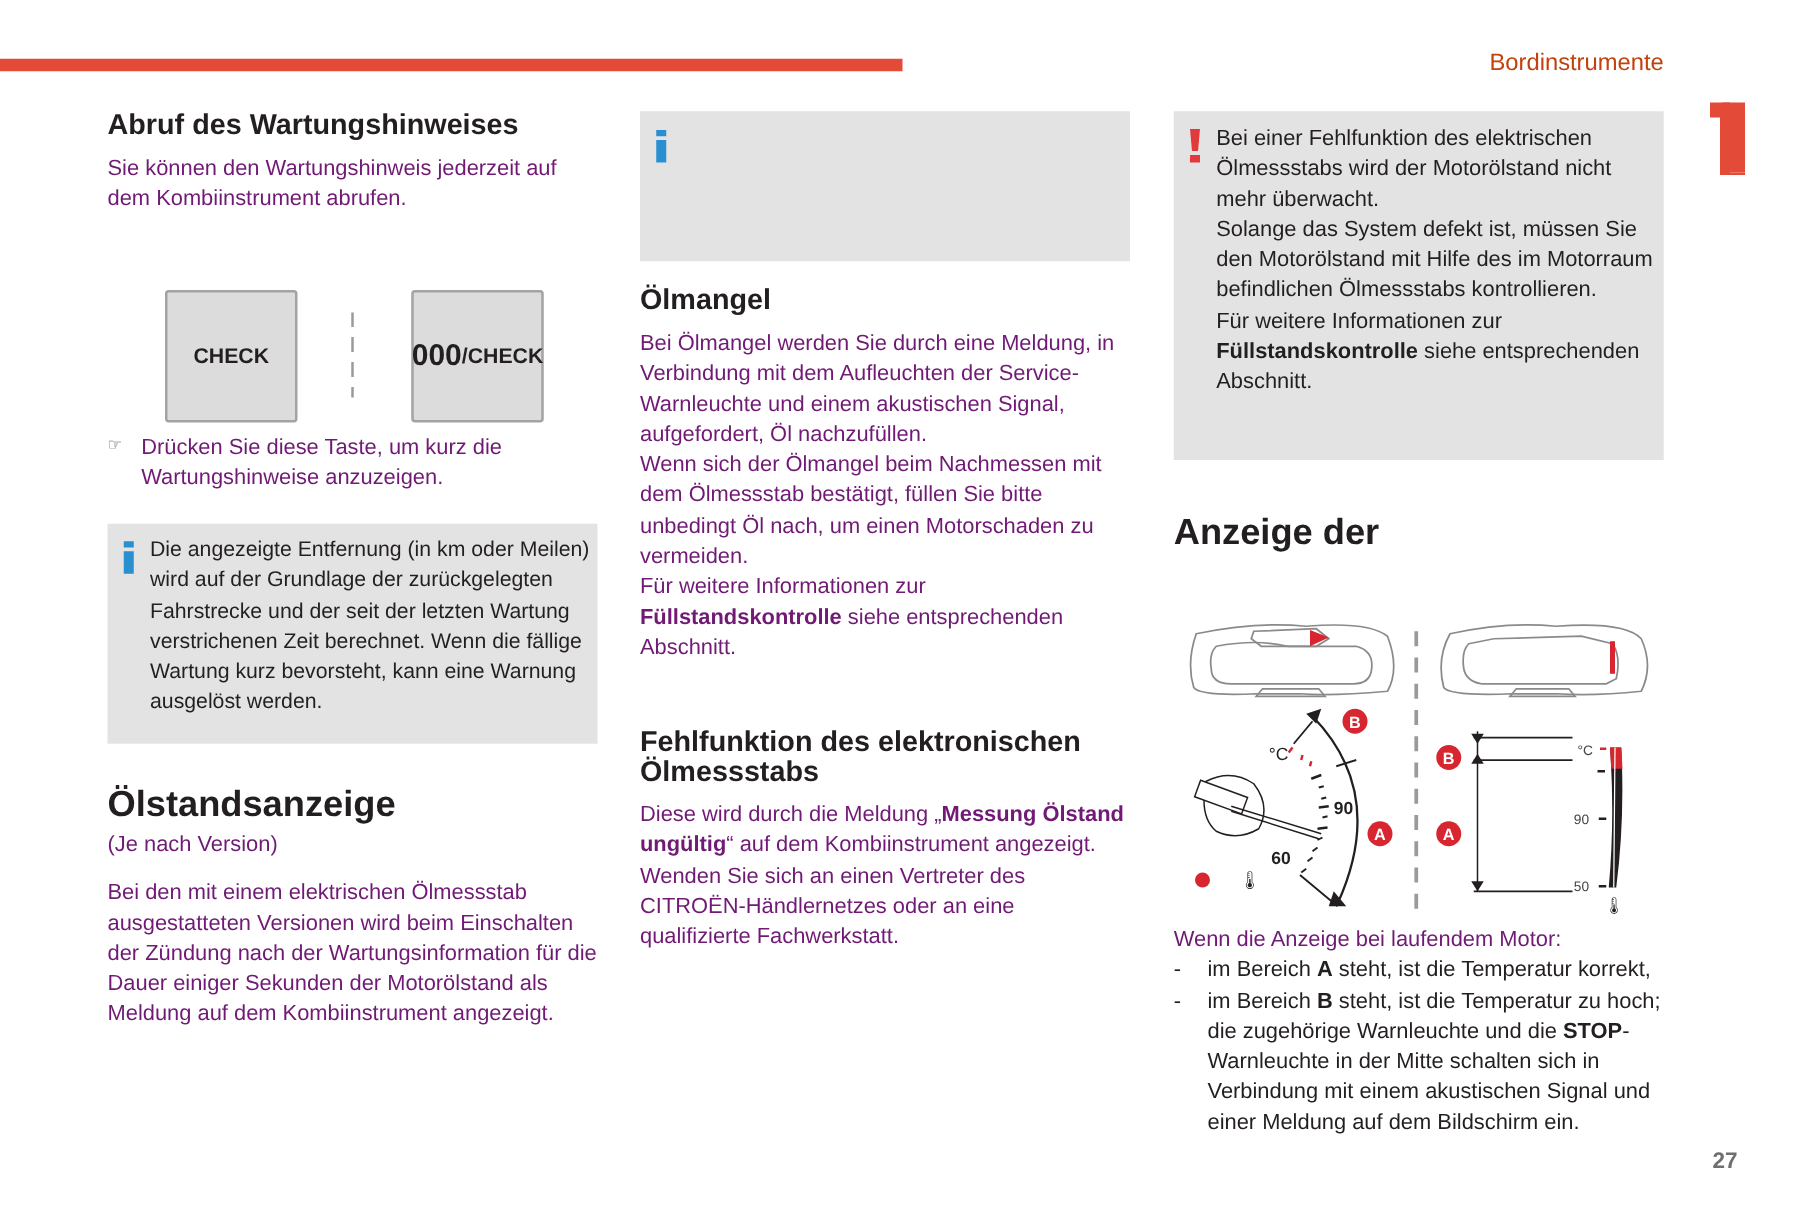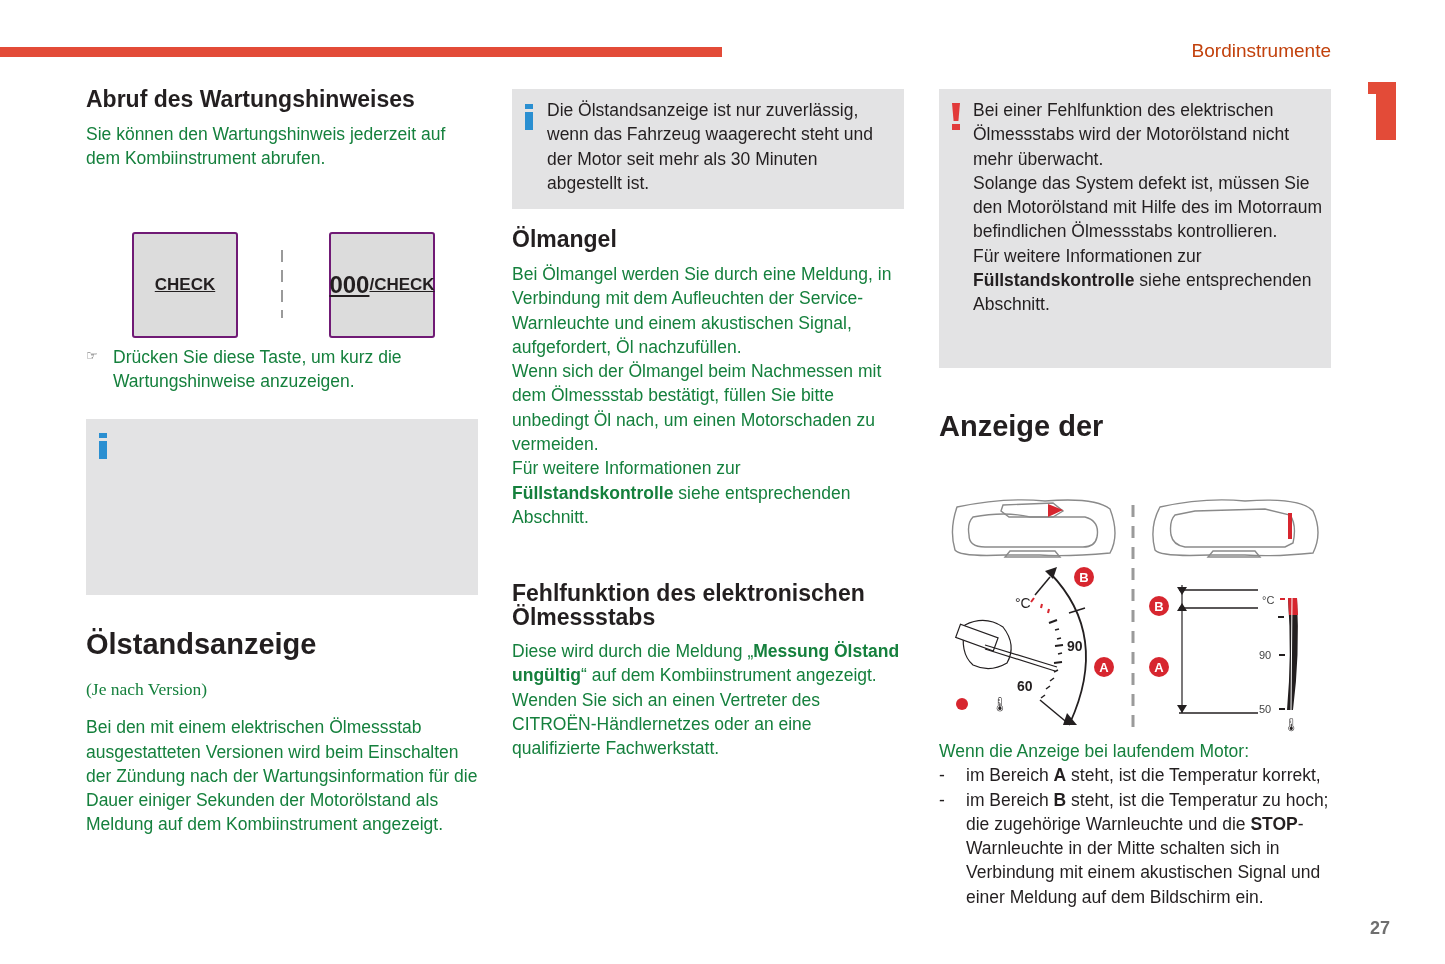--- a/index.html
+++ b/index.html
@@ -7,34 +7,34 @@
          font-family:"Liberation Sans", sans-serif; color:#231f20; }
   .topbar { position:absolute; left:0; top:47px; width:722px; height:10px; background:#e34b38; }
   .header-title { position:absolute; left:1150px; top:40px; width:181px; text-align:right;
                   font-size:19px; color:#c2410c; }
   .chapter-num { position:absolute; left:1368px; top:80px; width:28px; height:60px; }
   .page-num { position:absolute; left:1370px; top:918px; width:36px; font-size:18px; font-weight:bold; color:#6f6f6f; }
   .col { position:absolute; }
   h2 { margin:0; font-weight:bold; color:#231f20; }
   .h-med { font-size:23px; line-height:26px; }
   .h-large { font-size:29px; line-height:29px; }
-  p { margin:0; font-size:17.5px; line-height:24.3px; color:#15803d; }
+  p { margin:0; font-size:17.5px; line-height:24.3px; color:#701a75; }
   .note { position:absolute; background:#e3e3e4; }
   .note .txt { position:absolute; font-size:17.5px; line-height:24.3px; }
   .note .txt.small { font-size:17px; line-height:24.3px; }
   .info-icon { position:absolute; width:8px; height:26px; }
   .info-icon .dot { position:absolute; left:0; top:0; width:8px; height:5px; background:#2a8fd1; }
   .info-icon .bar { position:absolute; left:0; top:8px; width:8px; height:18px; background:#2a8fd1; }
   .warn-icon { position:absolute; width:10px; height:28px; }
   .warn-icon .bar { position:absolute; left:1px; top:0; width:8px; height:18px; background:#e23a3a;
                     clip-path: polygon(0 0,100% 0,80% 100%,20% 100%); }
   .warn-icon .dot { position:absolute; left:1px; top:21px; width:8px; height:6px; background:#e23a3a; }
-  .btn-box { position:absolute; width:102px; height:102px; background:#dcdcdc; border:2px solid #701a75;
+  .btn-box { position:absolute; width:102px; height:102px; background:#dcdcdc; border:2px solid #a3a3a3;
              border-radius:3px; display:flex; align-items:center; justify-content:center;
-             font-weight:bold; font-size:17px; color:#231f20;text-decoration:underline; }
+             font-weight:bold; font-size:17px; color:#231f20; }
   .btn-box .big { font-size:24px; }
   .dash-v { position:absolute; width:2px; background:repeating-linear-gradient(#9a9a9a 0 12px, transparent 12px 20px); }
   .bullet-row { position:absolute; }
   .hand-icon { position:absolute; font-size:13px; color:#555; }
   ul.dash { list-style:none; margin:0; padding:0; }
   ul.dash li { position:relative; padding-left:27px; font-size:17.5px; line-height:24.3px; }
   ul.dash li .d { position:absolute; left:0; top:0; }
   b { font-weight:bold; }
 </style>
 </head>
@@ -64,34 +64,34 @@
 <div class="bullet-row" style="left:86px; top:345px; width:392px;">
   <span class="hand-icon" style="left:0; top:3px;">☞</span>
   <p style="margin-left:27px;">Drücken Sie diese Taste, um kurz die Wartungshinweise anzuzeigen.</p>
 </div>
 
 <div class="note" style="left:86px; top:419px; width:392px; height:176px;">
   <div class="info-icon" style="left:13px; top:14px;">
       <div class="dot"></div>
       <div class="bar"></div>
     </div>
+  <div class="txt small" style="left:34px; top:9px; width:352px;">Die angezeigte Entfernung (in km oder Meilen) wird auf der Grundlage der zurückgelegten Fahrstrecke und der seit der letzten Wartung verstrichenen Zeit berechnet. Wenn die fällige Wartung kurz bevorsteht, kann eine Warnung ausgelöst werden.</div>
 </div>
 
 <div class="col" style="left:86px; top:630px; width:392px;">
   <h2 class="h-large">Ölstandsanzeige</h2>
-  <p style="margin-top:18px;font-family:Liberation Serif, serif;">(Je nach Version)</p>
+  <p style="margin-top:4px;">(Je nach Version)</p>
   <p style="margin-top:14px;">Bei den mit einem elektrischen Ölmessstab ausgestatteten Versionen wird beim Einschalten der Zündung nach der Wartungsinformation für die Dauer einiger Sekunden der Motorölstand als Meldung auf dem Kombiinstrument angezeigt.</p>
 </div>
 
 <div class="note" style="left:512px; top:89px; width:392px; height:120px;">
   <div class="info-icon" style="left:13px; top:15px;">
       <div class="dot"></div>
       <div class="bar"></div>
     </div>
-  <div class="txt" style="left:35px; top:9px; width:350px;">Die Ölstandsanzeige ist nur zuverlässig, wenn das Fahrzeug waagerecht steht und der Motor seit mehr als 30 Minuten abgestellt ist.</div>
 </div>
 
 <div class="col" style="left:512px; top:226px; width:392px;">
   <h2 class="h-med">Ölmangel</h2>
   <p style="margin-top:10px;">Bei Ölmangel werden Sie durch eine Meldung, in Verbindung mit dem Aufleuchten der Service-Warnleuchte und einem akustischen Signal, aufgefordert, Öl nachzufüllen.</p>
   <p>Wenn sich der Ölmangel beim Nachmessen mit dem Ölmessstab bestätigt, füllen Sie bitte unbedingt Öl nach, um einen Motorschaden zu vermeiden.</p>
   <p><span>Für weitere Informationen zur </span><b>Füllstandskontrolle</b><span> siehe entsprechenden Abschnitt.</span></p>
 </div>
 
 <div class="col" style="left:512px; top:581px; width:392px;">

